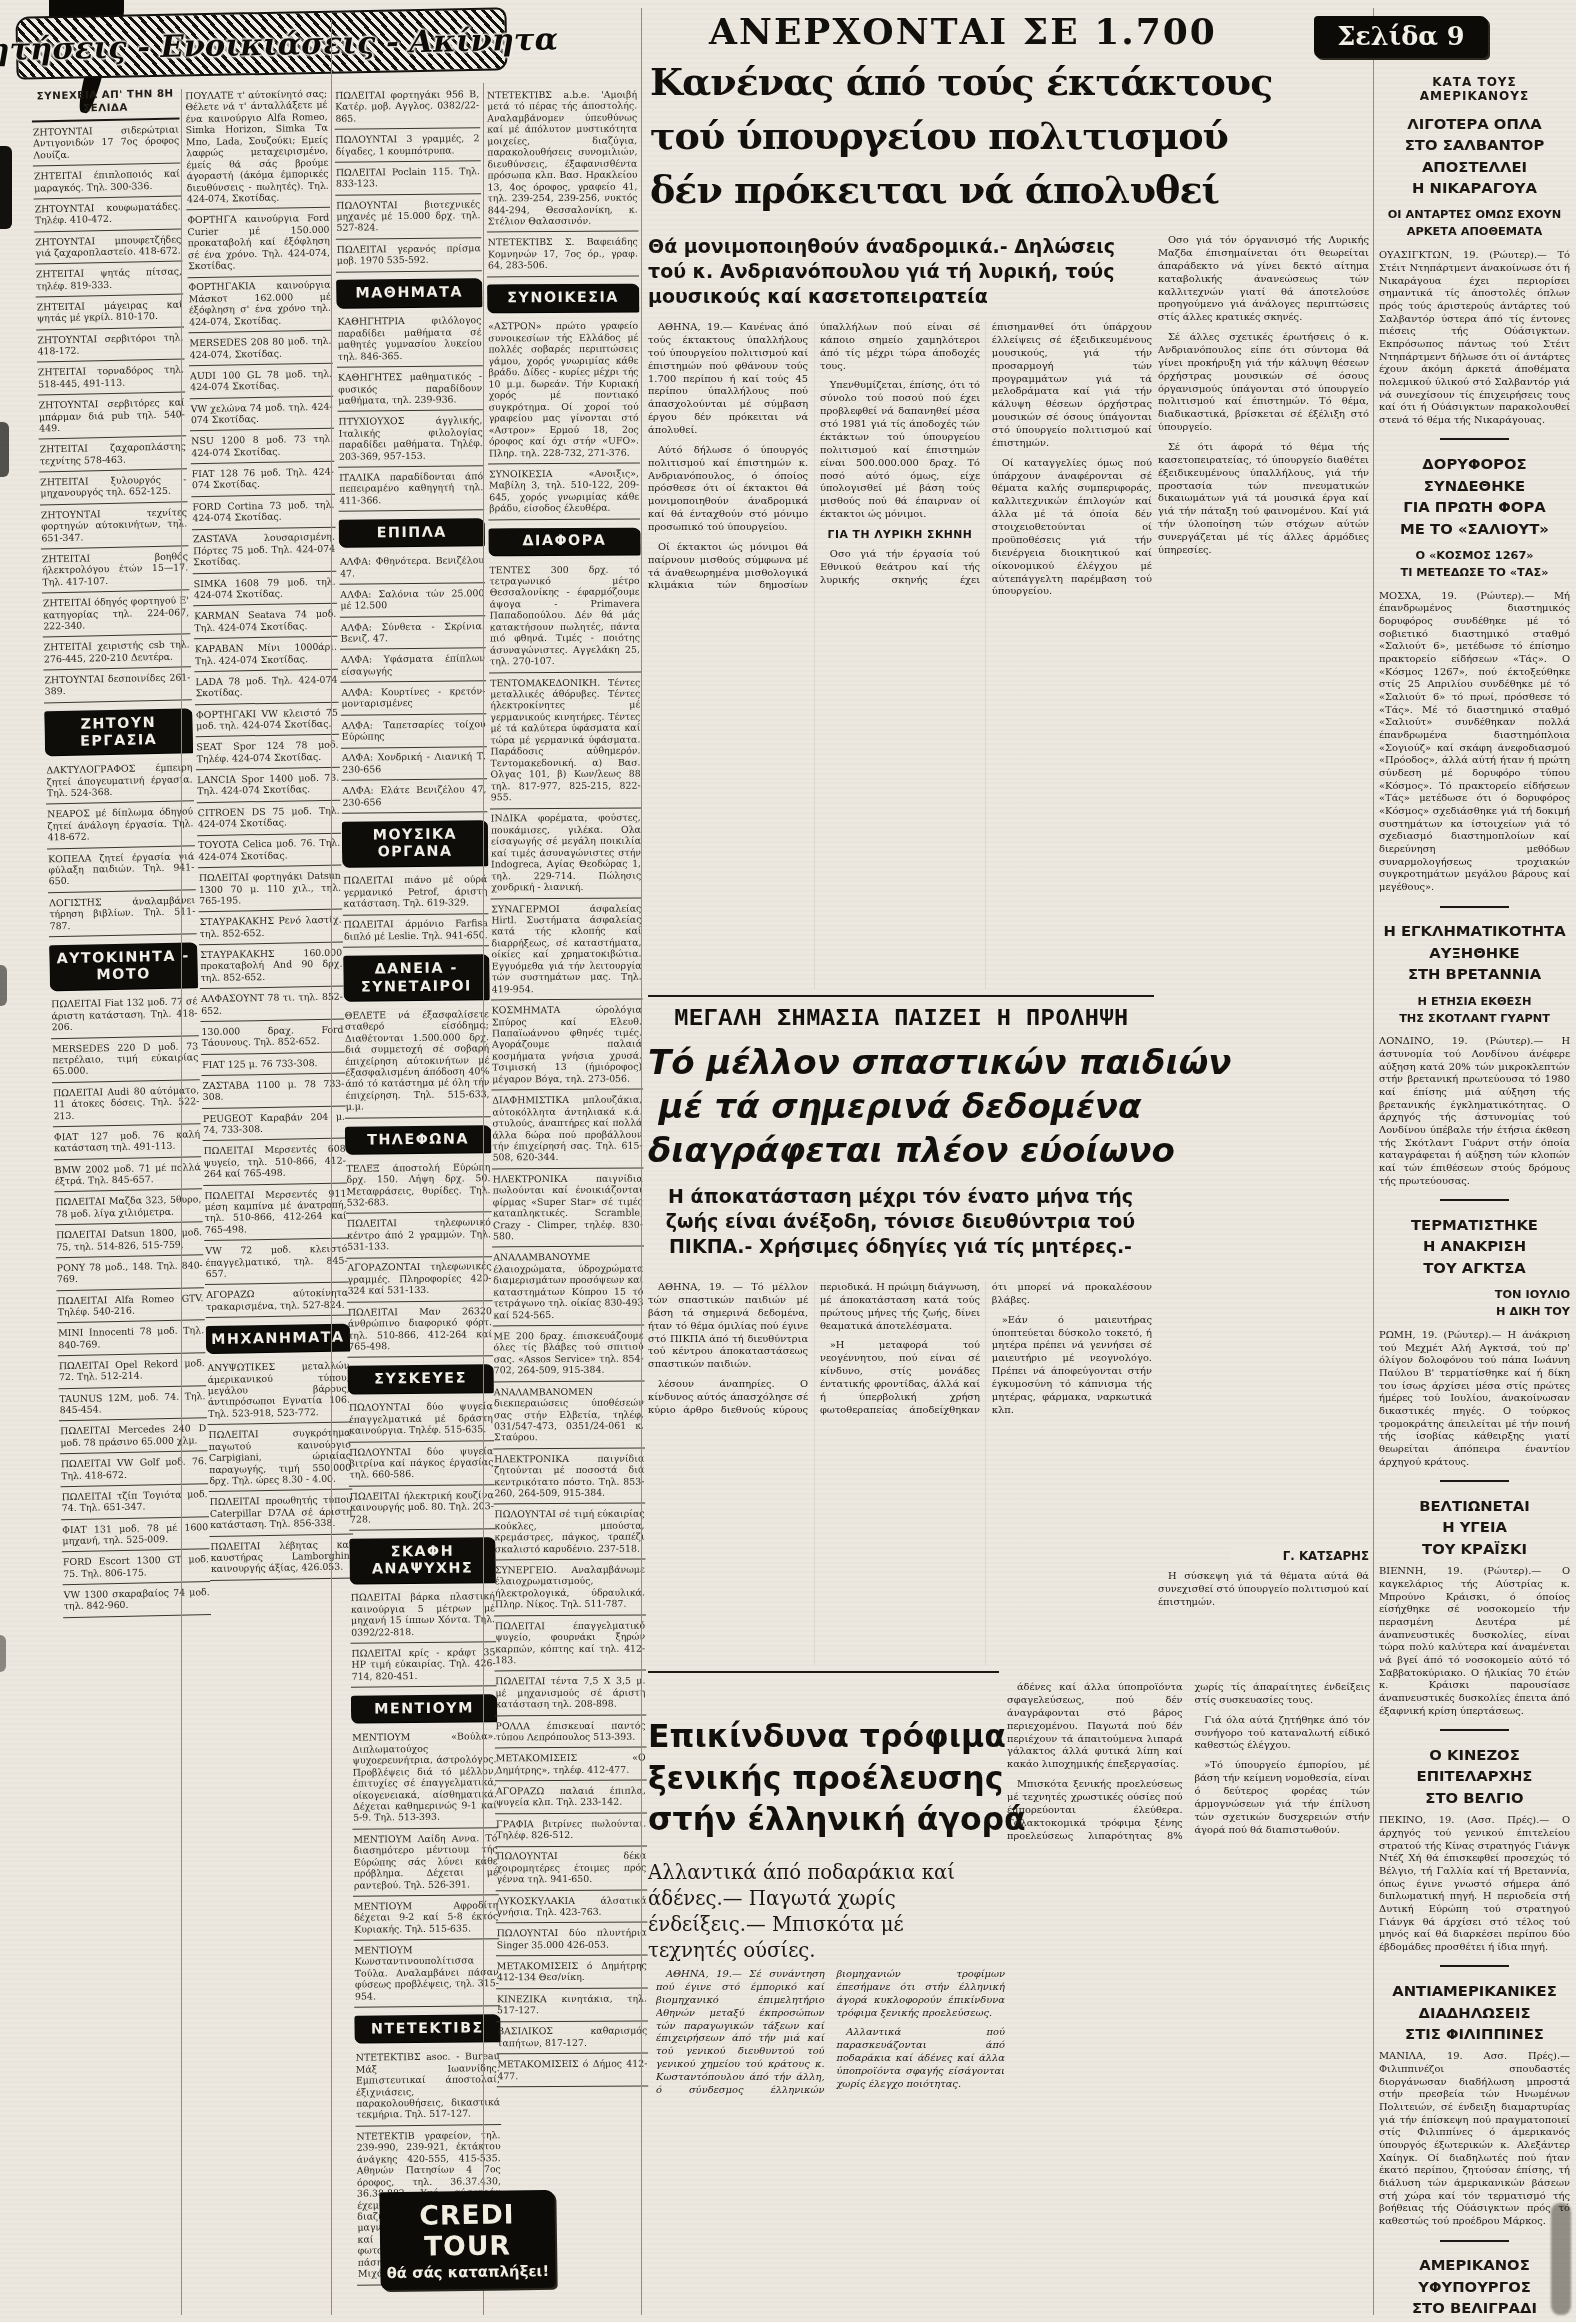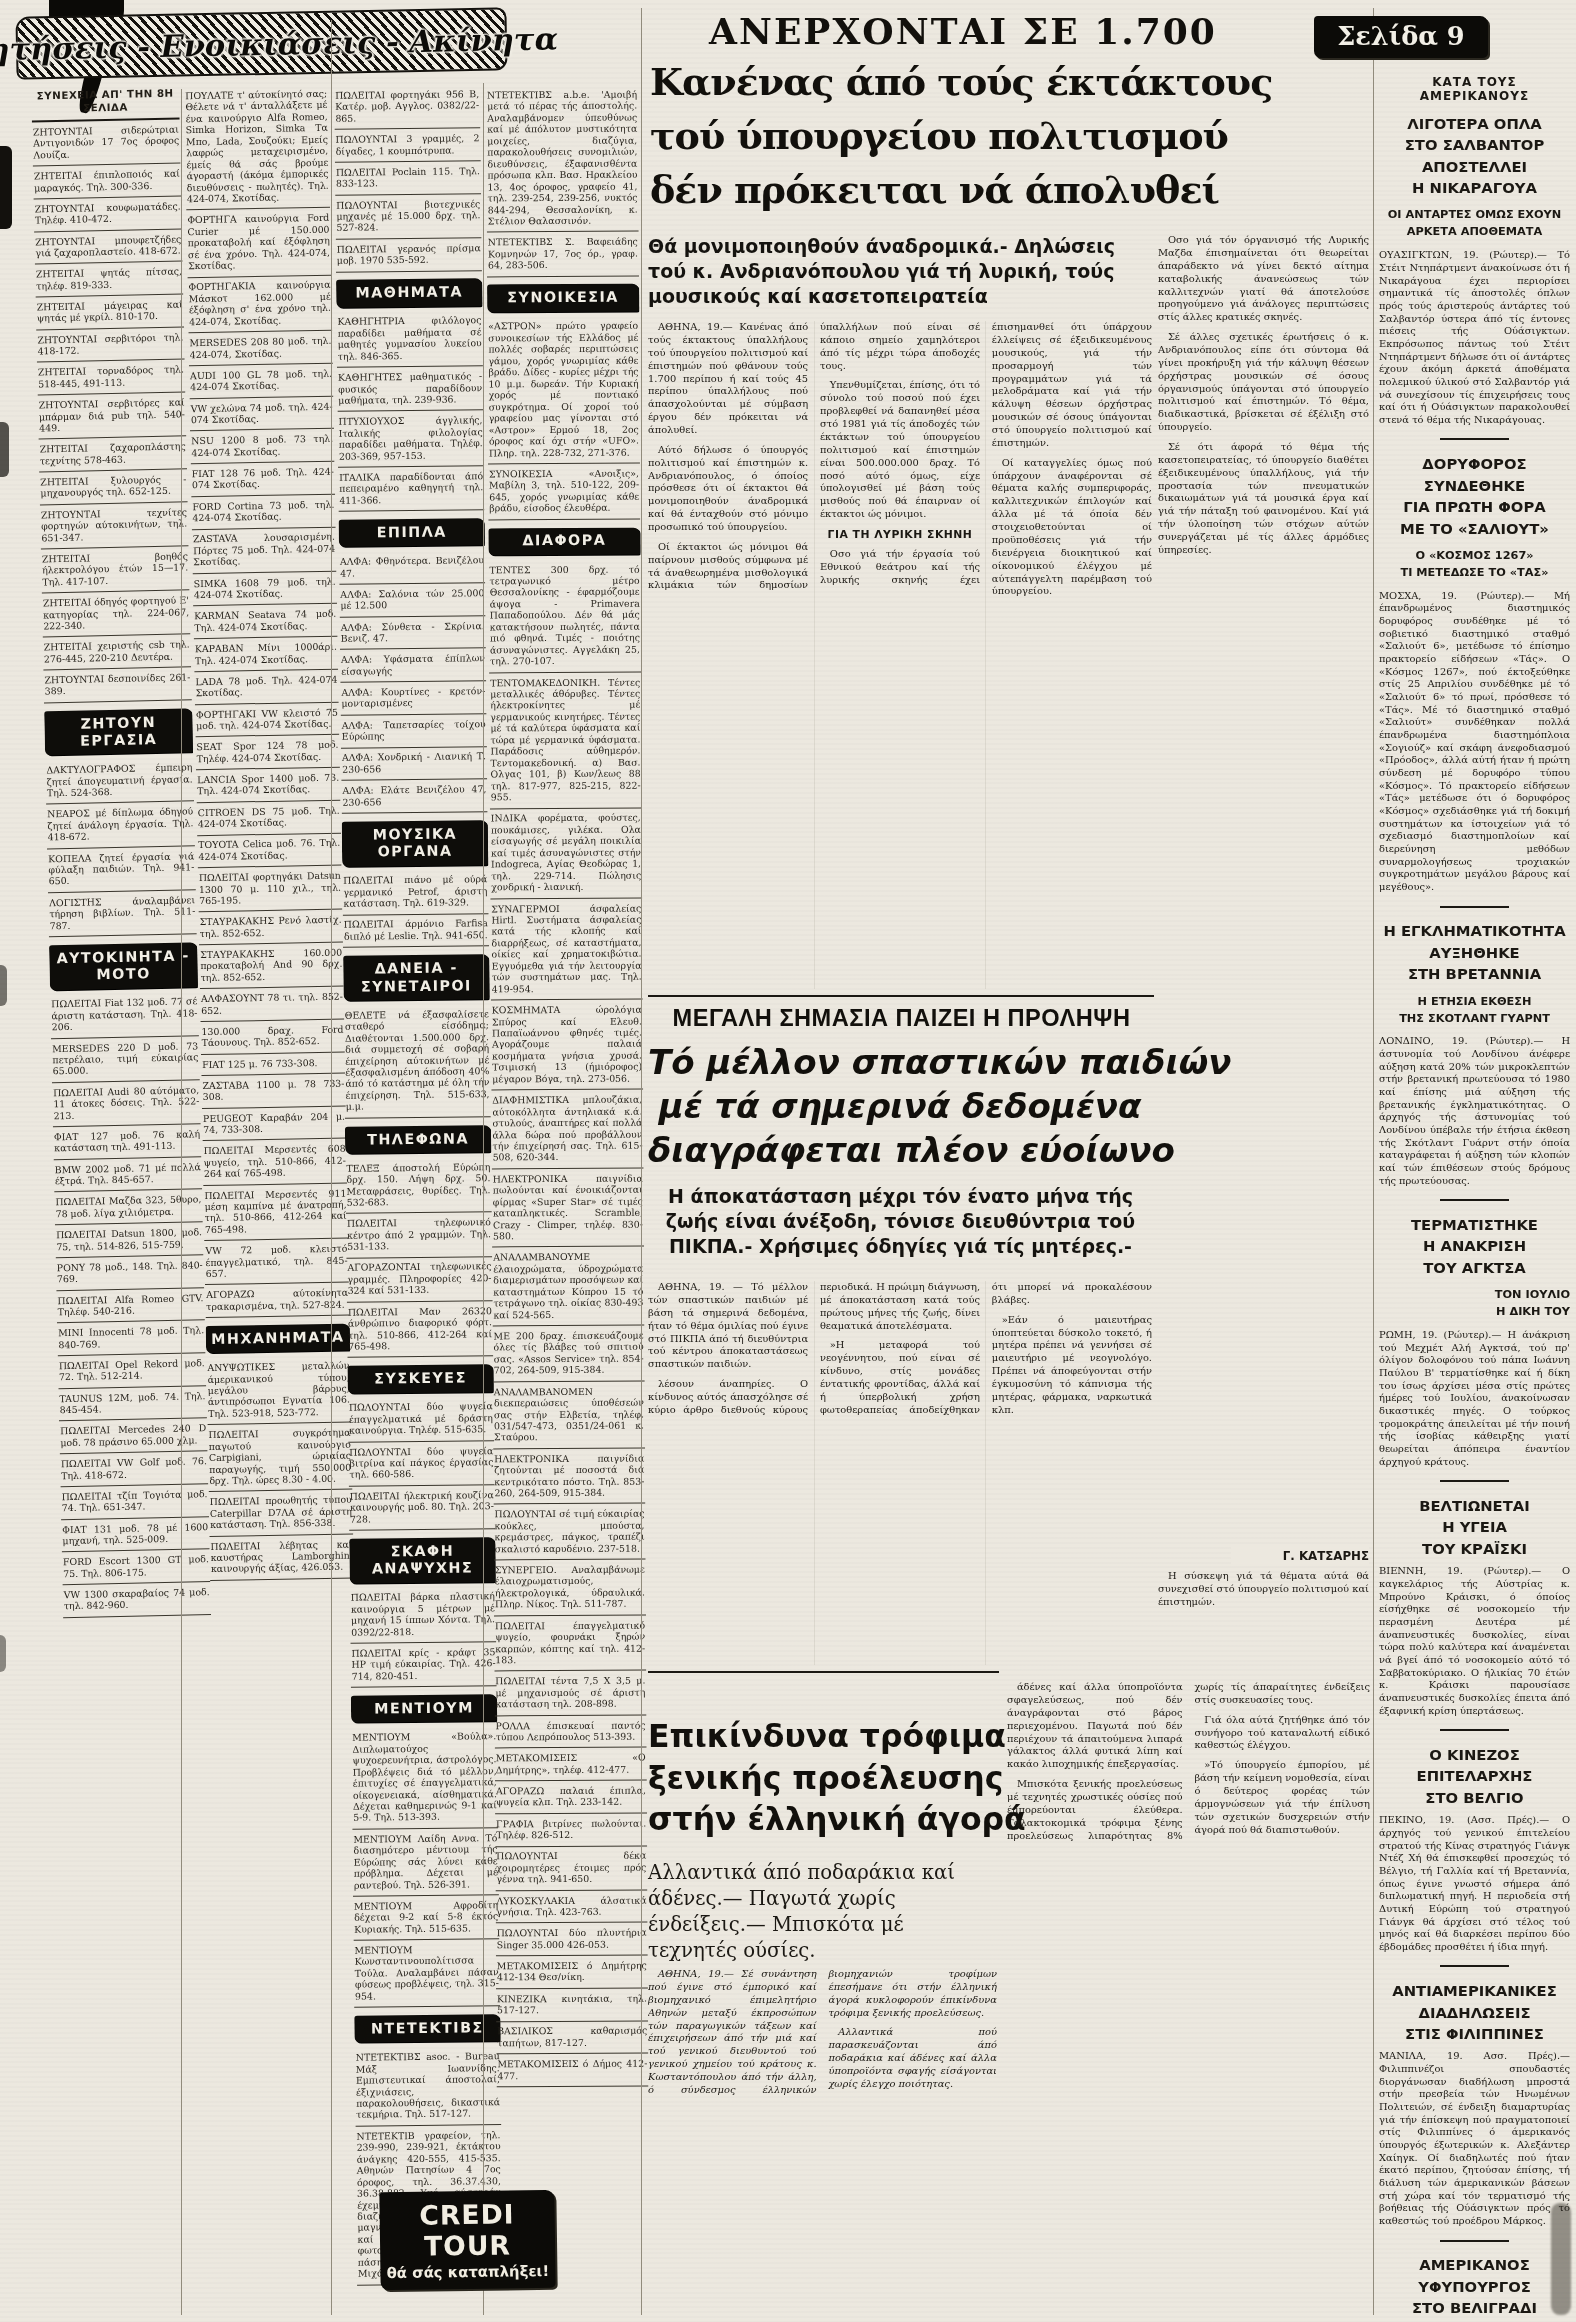--- a/index.html
+++ b/index.html
@@ -34,28 +34,28 @@
   .deck{font-family:"DejaVu Sans",sans-serif;font-weight:bold;font-size:19px;line-height:1.32;color:#15130f;}
   .body-cols{font-size:9.9px;line-height:1.3;text-align:justify;overflow:hidden;}
   .cols3{column-count:3;column-gap:11.8px;column-rule:1px solid #9a948530;}
   .cols2{column-count:2;column-gap:11.8px;}
   .body-cols p{margin:0 0 6.9px;text-indent:9.9px;}
   .crosshead{font-family:"DejaVu Sans",sans-serif;font-weight:bold;font-size:10.8px;text-align:center;
          margin:5.9px 0;letter-spacing:0.5px;}
   .byline{font-family:"DejaVu Sans",sans-serif;font-weight:bold;font-size:11.8px;text-align:right;
          background:#ece8df;padding:2px 0;}
   .kicker-serif{font-size:21.7px;text-align:center;font-family:"DejaVu Serif",serif;color:#15130f;}
-  .kicker-sans{font-family:Liberation Sans, sans-serif;font-weight:bold;font-size:23.6px;text-align:center;
+  .kicker-sans{font-family:Liberation Mono, monospace;font-weight:bold;font-size:23.6px;text-align:center;
          letter-spacing:0.5px;color:#12100c;}
   .h-mid div{font-family:"DejaVu Sans",sans-serif;font-weight:bold;font-style:italic;font-size:34px;
          line-height:1.3;text-align:center;color:#12100c;white-space:nowrap;}
   .h-bot div{font-family:"DejaVu Sans",sans-serif;font-weight:bold;font-size:31.5px;line-height:1.32;
          color:#12100c;white-space:nowrap;}
   .deck-serif{font-size:19.7px;line-height:1.32;font-family:"DejaVu Serif",serif;}
-  .italic-body{font-style:italic;}
+  .italic-body{font-style:italic;margin-left:8px;}
   
   .pagebox{background:#0c0b08;color:#f2efe6;font-family:"DejaVu Serif",serif;font-weight:bold;
          font-size:25.6px;text-align:center;padding:4.9px 7.9px 6.9px;border-radius:3.9px 7.9px 4.9px 6.9px;
          box-shadow:2px 2px 0 #2a271f;}
   .r-kicker{font-family:"DejaVu Sans",sans-serif;font-weight:bold;font-size:12px;text-align:center;
          letter-spacing:1px;margin:13.8px 0 9.9px;}
   .r-head div{font-family:"DejaVu Sans",sans-serif;font-weight:bold;font-size:14.8px;line-height:1.45;
          text-align:center;}
   .r-sub{font-family:"DejaVu Sans",sans-serif;font-weight:bold;font-size:11.3px;line-height:1.5;
          text-align:center;margin:8.9px 0 7.9px;}

